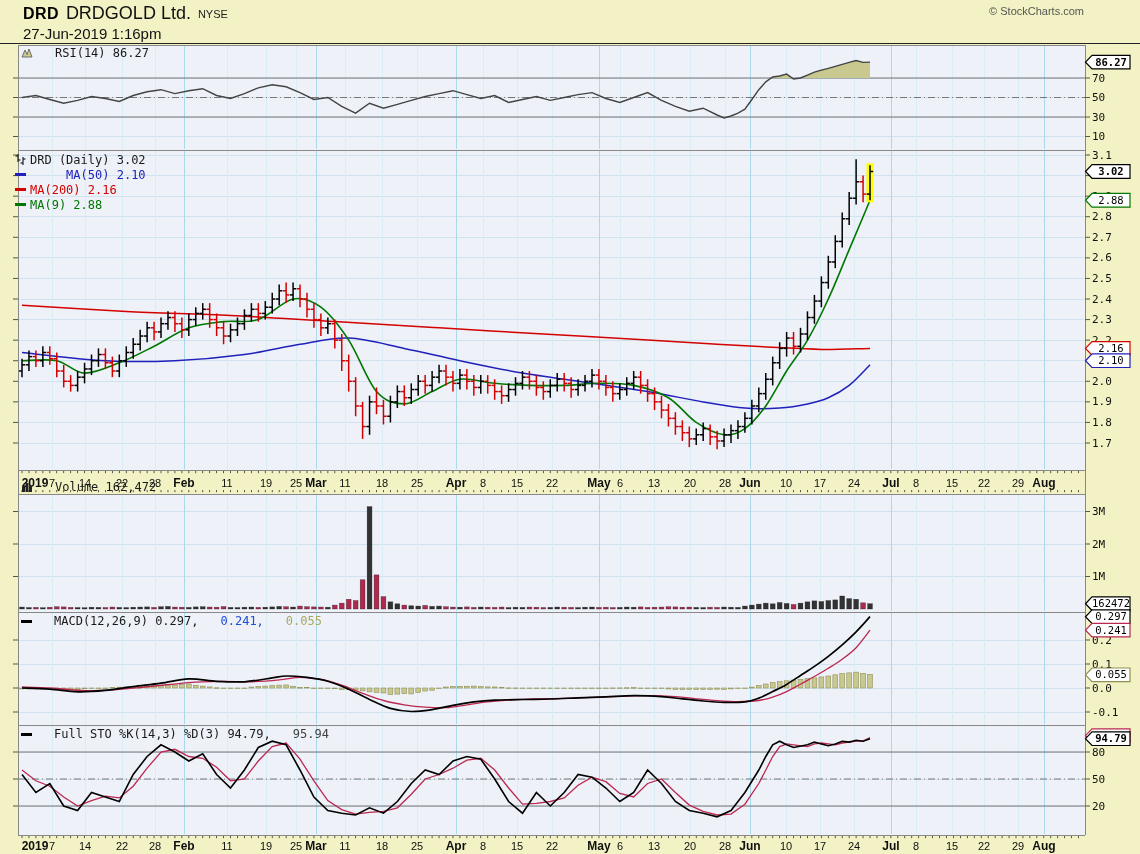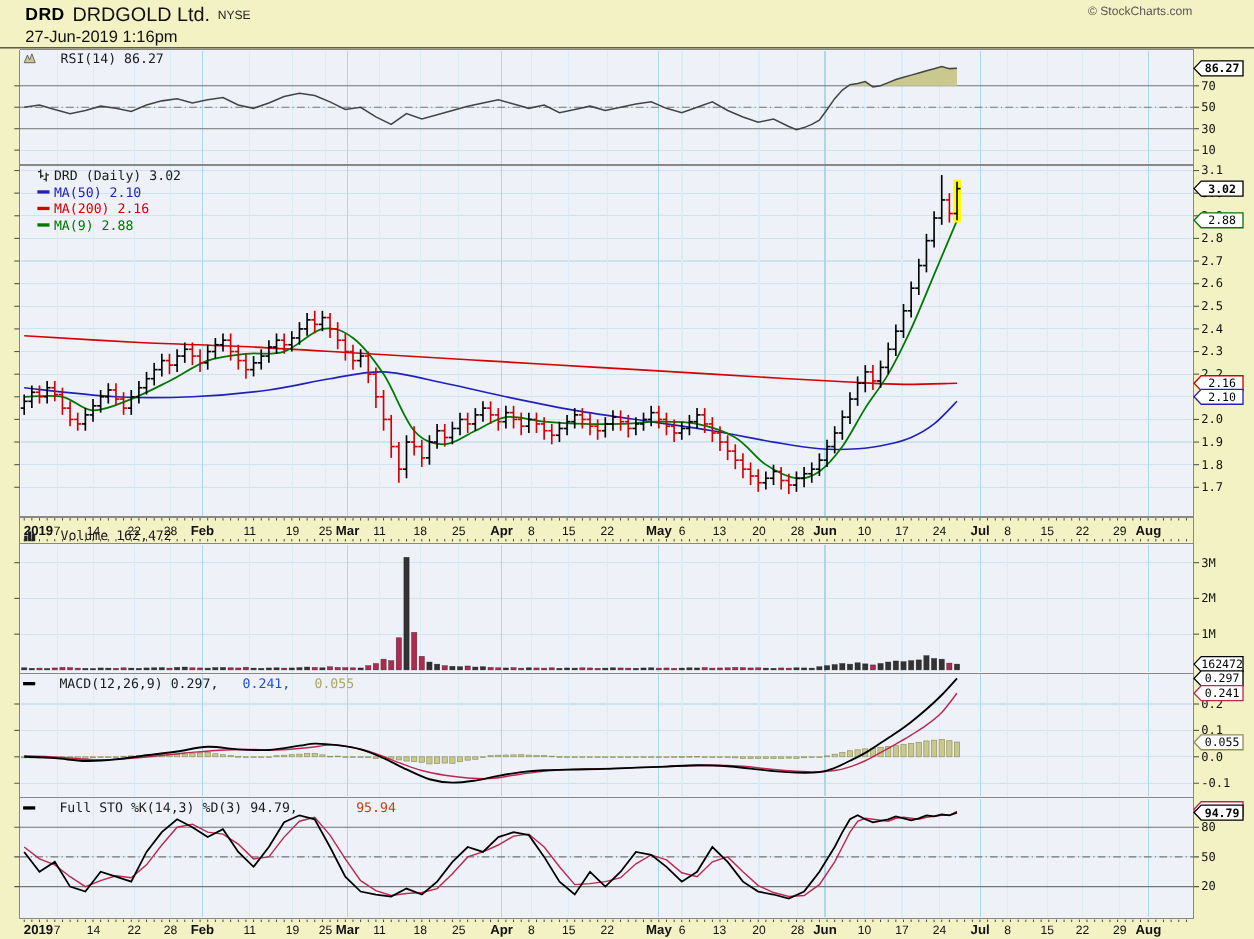--- a/index.html
+++ b/index.html
@@ -1529,37 +1529,37 @@
 
   <div class="lgd" style="left:21px;top:46px">
     <span class="lic">
         <svg width="12" height="12" viewBox="0 0 12 12">
           <path d="M1 10 L4 3 L6 7.5 L8 2 L11 10 Z" fill="#c9c98f" stroke="#555" stroke-width="0.8"></path>
         </svg>
       </span>
     <span>RSI(14) 86.27</span>
   </div>
 
-  <div class="lgd col" style="left:34px;top:152px">
+  <div class="lgd col" style="left:15px;top:152px">
     <div class="row">
       <span class="lic">
           <svg width="11" height="13" viewBox="0 0 11 13">
             <g stroke="#222" stroke-width="1.2">
               <line x1="3" y1="1" x2="3" y2="9"></line>
               <line x1="0.5" y1="3" x2="3" y2="3"></line>
               <line x1="3" y1="7" x2="5.5" y2="7"></line>
               <line x1="8" y1="4" x2="8" y2="12"></line>
               <line x1="5.5" y1="10" x2="8" y2="10"></line>
               <line x1="8" y1="6" x2="10.5" y2="6"></line>
             </g>
           </svg>
         </span>
       <span>DRD (Daily) 3.02</span>
     </div>
-    <div class="row" style="color: rgb(32, 32, 187);">
+    <div class="row" style="color: rgb(32, 32, 187); justify-content: space-between;">
         <span class="dash"></span>
         <span>MA(50) 2.10</span>
       </div>
     <div class="row" style="color: rgb(212, 0, 0);">
         <span class="dash"></span>
         <span>MA(200) 2.16</span>
       </div>
     <div class="row" style="color: rgb(0, 119, 0);">
         <span class="dash"></span>
         <span>MA(9) 2.88</span>
@@ -1582,16 +1582,16 @@
   <div class="lgd" style="left:21px;top:614px">
     <span class="dash" style="background:#000"></span>
     <span>MACD(12,26,9) 0.297,</span>
     <span style="color: #1d4ed8;">0.241,</span>
     <span style="color: rgb(168, 168, 98);">0.055</span>
   </div>
 
   <div class="lgd" style="left:21px;top:727px">
     <span class="dash" style="background:#000"></span>
     <span>Full STO %K(14,3) %D(3) 94.79,</span>
-    <span style="color: #c2410c; margin-left: 31px;">95.94</span>
+    <span style="color: #404040;">95.94</span>
   </div>
 
 </div>
 
 </body></html>

